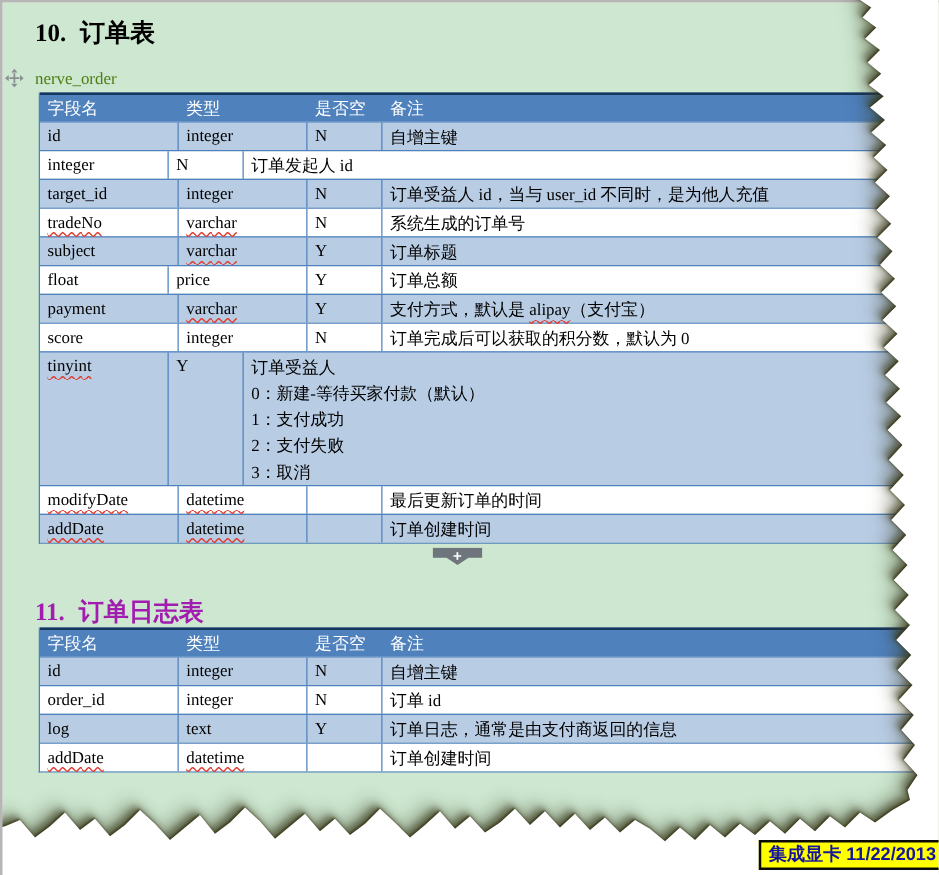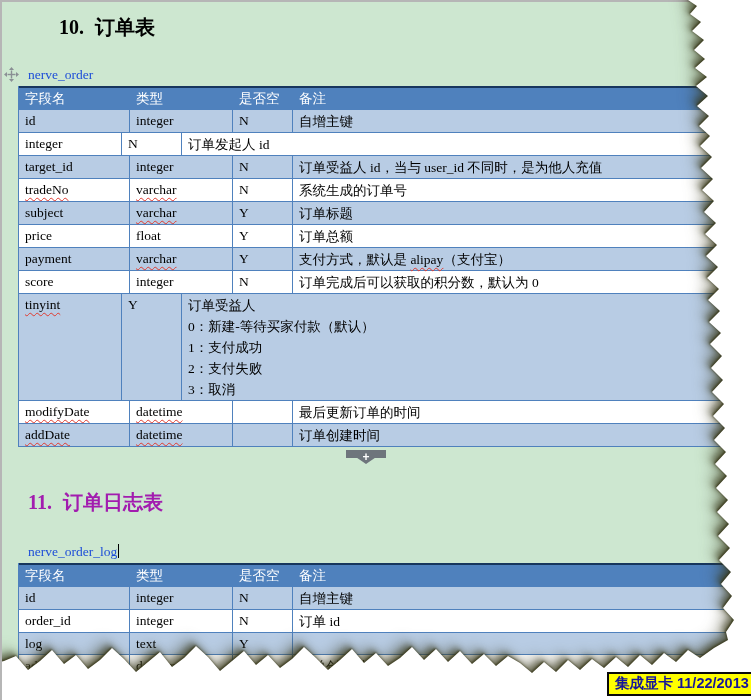--- a/index.html
+++ b/index.html
@@ -3,30 +3,30 @@
 <meta charset="utf-8">
 <style>
   html,body{margin:0;padding:0;background:#ffffff;}
   body{font-family:"Liberation Serif","DejaVu Serif",serif;}
   .canvas{position:relative;width:751px;height:700px;overflow:hidden;background:#ffffff;}
   .edge-left{position:absolute;left:0;top:0;width:2px;height:100%;background:#b6b6b6;z-index:7;}
   .edge-top{position:absolute;left:0;top:0;width:100%;height:2px;background:#b6b6b6;z-index:2;}
   .page{position:absolute;left:2px;top:2px;width:734px;height:676px;background:var(--page_bg);z-index:1;}
 
   h1{margin:13px 0 0 26px;font-size:20px;line-height:24px;font-weight:bold;color:#000;}
-  h1 .num{margin-right:11px;margin-left:31px;}
+  h1 .num{margin-right:11px;}
   h2{margin:26px 0 0 26px;font-size:20px;line-height:24px;font-weight:bold;color:#a21caf;}
   h2 .num{margin-right:11px;}
 
-  .tname{position:relative;margin:27px 0 2px 26px;height:18px;line-height:18px;font-size:13.5px;color:#1d4ed8;}
+  .tname{position:relative;margin:15px 0 2px 26px;height:18px;line-height:18px;font-size:13.5px;color:#4d7c0f;}
   .tname.second{margin-top:29px;}
   .move-handle{position:absolute;left:-24px;top:1px;width:15px;height:15px;display:inline-block;cursor:move;}
   .caret{display:inline-block;width:1px;height:14px;background:#000;vertical-align:-2px;margin-left:1px;}
 
-  .dtable{width:712px;margin-left:16px;border-left:1px solid var(--border);border-bottom:1px solid var(--border);font-size:13.5px;}
+  .dtable{width:712px;margin-left:29px;border-left:1px solid var(--border);border-bottom:1px solid var(--border);font-size:13.5px;}
   .trow{display:flex;border-top:1px solid var(--border);background:#ffffff;min-height:21px;}
   .trow.alt{background:var(--row_alt);}
   .trow.thead{background:var(--header_bg);border-top:2px solid var(--header_top);height:20px;}
   .trow.thead .c{color:#ffffff;border-right:none;}
   .c{box-sizing:border-box;padding:1px 2px 0 6px;line-height:20px;color:#000;}
   .c1{width:111px;border-right:1px solid var(--border);}
   .c2{width:103px;border-right:1px solid var(--border);}
   .c3{width:60px;border-right:1px solid var(--border);}
   .c4{flex:1;}
   .thead .c1,.thead .c2,.thead .c3{border-right:1px solid transparent;}
@@ -112,22 +112,22 @@
         </div>
         <div class="trow alt">
           <div class="c c1"><span>subject</span></div>
           <div class="c c2"><span class="sp">varchar</span></div>
           <div class="c c3">Y</div>
           <div class="c c4">
             <div class="rline"><span>订单标题</span></div>
           </div>
         </div>
         <div class="trow">
+          <div class="c c2"><span>float</span></div>
           <div class="c c1"><span>price</span></div>
-          <div class="c c2"><span>float</span></div>
           <div class="c c3">Y</div>
           <div class="c c4">
             <div class="rline"><span>订单总额</span></div>
           </div>
         </div>
         <div class="trow alt">
           <div class="c c1"><span>payment</span></div>
           <div class="c c2"><span class="sp">varchar</span></div>
           <div class="c c3">Y</div>
           <div class="c c4">
@@ -172,23 +172,20 @@
       </div>
 
     <div class="plusbar">
       <button class="plus">+</button>
     </div>
 
     <h2>
       <span class="num">11.</span><span>订单日志表</span>
     </h2>
 
-    <div class="tname second">
-      <span>nerve_order_log</span><span class="caret"></span>
-    </div>
 
     <div class="dtable">
         <div class="trow thead">
           <div class="c c1">字段名</div>
           <div class="c c2">类型</div>
           <div class="c c3">是否空</div>
           <div class="c c4">备注</div>
         </div>
         <div class="trow alt">
           <div class="c c1"><span>id</span></div>
@@ -203,20 +200,23 @@
           <div class="c c2"><span>integer</span></div>
           <div class="c c3">N</div>
           <div class="c c4">
             <div class="rline"><span>订单 id</span></div>
           </div>
         </div>
         <div class="trow alt">
           <div class="c c1"><span>log</span></div>
           <div class="c c2"><span>text</span></div>
           <div class="c c3">Y</div>
+          <div class="c c4">
+            <div class="rline"><span>订单日志，通常是由支付商返回的信息</span></div>
+          </div>
         </div>
         <div class="trow">
           <div class="c c1"><span class="sp">addDate</span></div>
           <div class="c c2"><span class="sp">datetime</span></div>
           <div class="c c3"></div>
           <div class="c c4">
             <div class="rline"><span>订单创建时间</span></div>
           </div>
         </div>
       </div>

